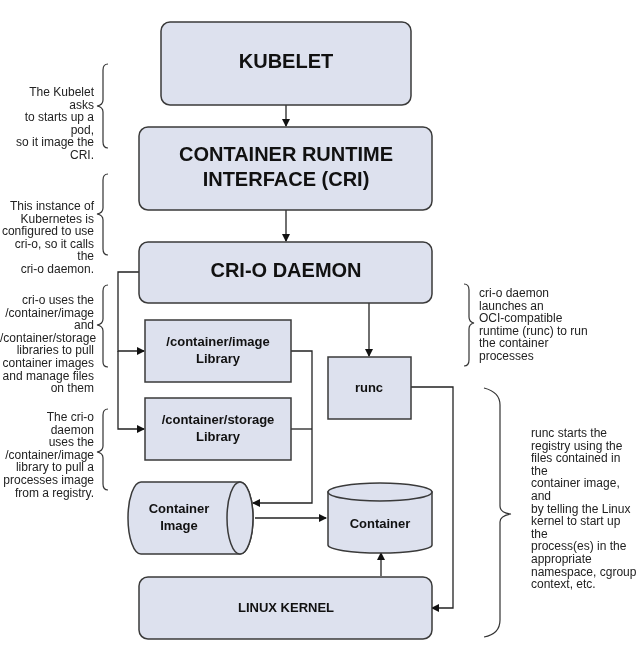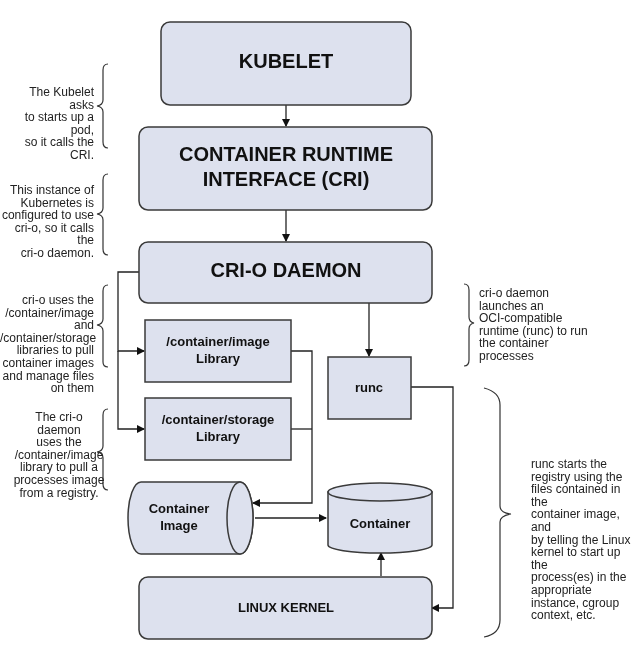--- a/index.html
+++ b/index.html
@@ -90,64 +90,64 @@
   <path class="brace" d="M108,285 Q103,285 103,291 L103,319 Q103,324 97,325 Q103,326 103,331 L103,362 Q103,367 108,367"></path>
   <path class="brace" d="M108,409 Q103,409 103,415 L103,446 Q103,451 97,452 Q103,453 103,458 L103,484 Q103,490 108,490"></path>
 
   <path class="brace" d="M464,284 Q469,284 469,290 L469,317 Q469,322 474,323 Q469,324 469,329 L469,360 Q469,366 464,366"></path>
   <path class="brace" d="M484,388 Q500,392 500,405 L500,506 Q500,513 511,514 Q500,516 500,522 L500,620 Q500,634 484,637"></path>
 </svg>
 
 <div class="note right-align" style="left:4px; top:86px; width:90px;">
   <div>The Kubelet asks</div>
   <div>to starts up a pod,</div>
-  <div>so it calls the CRI.</div>
+  <div>so it image the CRI.</div>
 </div>
 
-<div class="note right-align" style="left:0px; top:184px; width:94px;">
+<div class="note right-align" style="left:0px; top:200px; width:94px;">
   <div>This instance of</div>
   <div>Kubernetes is</div>
   <div>configured to use</div>
   <div>cri-o, so it calls the</div>
   <div>cri-o daemon.</div>
 </div>
 
 <div class="note right-align" style="left:0px; top:294px; width:94px;">
   <div>cri-o uses the</div>
   <div>/container/image</div>
   <div>and</div>
   <div>/container/storage</div>
   <div>libraries to pull</div>
   <div>container images</div>
   <div>and manage files</div>
   <div>on them</div>
 </div>
 
-<div class="note right-align" style="left:12px; top:411px; width:94px;text-align:center;">
+<div class="note right-align" style="left:0px; top:411px; width:94px;">
   <div>The cri-o daemon</div>
   <div>uses the</div>
   <div>/container/image</div>
   <div>library to pull a</div>
   <div>processes image</div>
   <div>from a registry.</div>
 </div>
 
 <div class="note left-align" style="left:479px; top:287px; width:120px;">
   <div>cri-o daemon</div>
   <div>launches an</div>
   <div>OCI-compatible</div>
   <div>runtime (runc) to run</div>
   <div>the container</div>
   <div>processes</div>
 </div>
 
-<div class="note left-align" style="left:531px; top:458px; width:108px;">
+<div class="note left-align" style="left:531px; top:427px; width:108px;">
   <div>runc starts the</div>
   <div>registry using the</div>
   <div>files contained in the</div>
   <div>container image, and</div>
   <div>by telling the Linux</div>
   <div>kernel to start up the</div>
   <div>process(es) in the</div>
   <div>appropriate</div>
-  <div>instance, cgroup</div>
+  <div>namespace, cgroup</div>
   <div>context, etc.</div>
 </div>
 
 </body></html>

